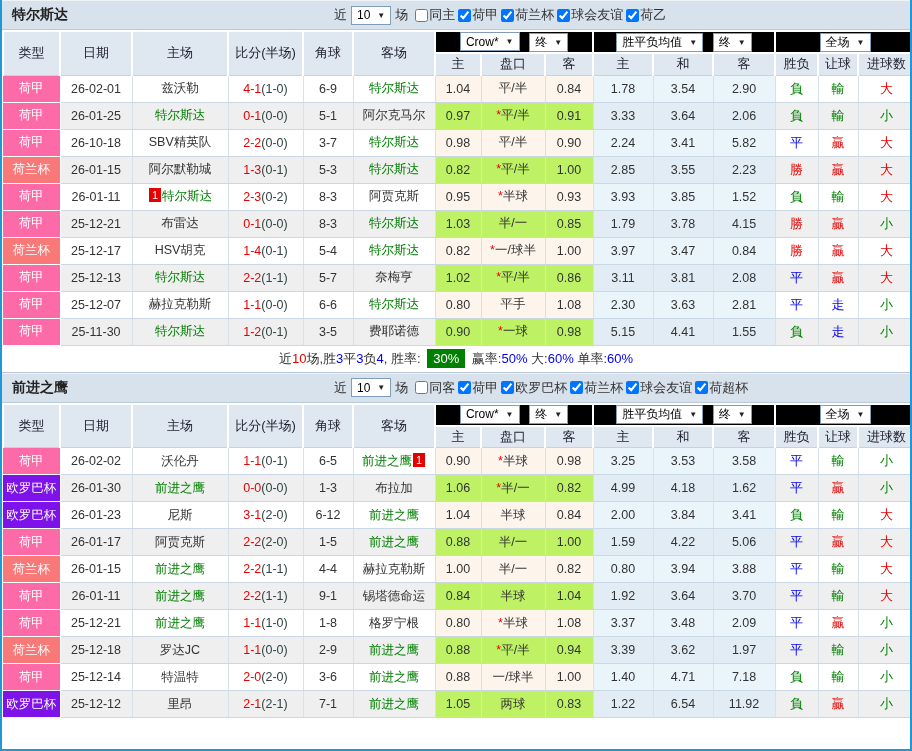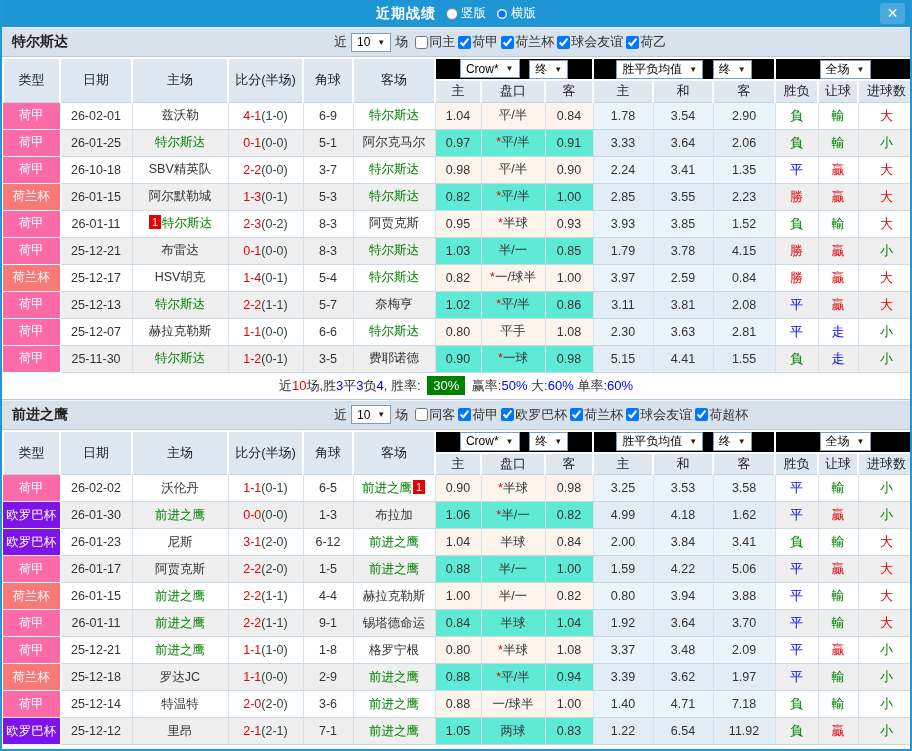--- a/index.html
+++ b/index.html
@@ -33,21 +33,21 @@
   
   table { width:912px; border-collapse:collapse; table-layout:fixed; }
   thead th { background:#dfe8f0; font-weight:normal; font-size:13px; color:#223; height:22px;
              border:2px solid #fff; border-bottom:1px solid #c3d3e0; overflow:visible; white-space:nowrap; }
   .th-sel { background:#000000; }
   .th-sel .sel { margin:0 3px; }
   td { height:27px; text-align:center; vertical-align:middle; font-size:12.5px; color:#333;
        border-right:1px solid #d7e1ea; border-bottom:1px solid #c9d8e4; overflow:hidden; white-space:nowrap; background:#fff; }
   tr.even td { background:#efefef; }
   td.c-league { color:#fff; font-size:12.5px; border-bottom:1px solid #fff; border-right:1px solid #fff; }
-  td.c-odd { background:#fdf5ec; } tr.even td.c-odd { background:#5eead4; }
+  td.c-odd { background:#fdf5ec; } tr.even td.c-odd { background:#bef264; }
   td.c-avg { background:#eaf4fb; } tr.even td.c-avg { background:#e2ecf4; }
   td.c-res { font-size:13px; }
   .self { color:#008000; }
   .opp { color:#333; }
   .sc { color:#e60000; }
   .half { color:#344; }
   .star { color:#e60000; }
   .badge1 { display:inline-block; background:#e60000; color:#fff; font-size:11px; line-height:14px;
             padding:0 3px; margin:0 1px; vertical-align:1px; }
 
@@ -55,32 +55,20 @@
   .summary { height:27px; display:flex; align-items:center; justify-content:center; font-size:13px;
              background:#fff; border-bottom:1px solid #b9c9d9; white-space:pre; }
   .seg-k { color:#333; } .seg-r { color:#e60000; } .seg-b { color:#0000ee; }
   .badge-green { background:#008000; color:#fff; padding:2px 6px; margin:0 3px; }
 </style>
 </head>
 <body>
 
 <div class="window">
 
-  <div class="titlebar">
-    <span class="title">近期战绩</span>
-    <label class="tb-radio">
-      <input type="radio" name="layout" style="">
-      <span>竖版</span>
-    </label>
-    <label class="tb-radio">
-      <input type="radio" name="layout" checked="" style="">
-      <span>横版</span>
-    </label>
-    <div class="close-btn">✕</div>
-  </div>
 
   <div class="section">
     <div class="section-bar">
       <span class="team-name">特尔斯达</span>
       <div class="controls">
         <span>近</span>
         <span class="sel">
             <span>10</span>
           </span>
         <span>场</span>
@@ -208,21 +196,21 @@
             <td class="c-date">26-10-18</td>
             <td class="c-team"><span class="opp">SBV精英队</span></td>
             <td class="c-score"><span class="sc">2-2</span><span class="half">(0-0)</span></td>
             <td class="c-corner">3-7</td>
             <td class="c-team"><span class="self">特尔斯达</span></td>
             <td class="c-odd">0.98</td>
             <td class="c-odd">平/半</td>
             <td class="c-odd">0.90</td>
             <td class="c-avg">2.24</td>
             <td class="c-avg">3.41</td>
-            <td class="c-avg">1.35</td>
+            <td class="c-avg">5.82</td>
             <td class="c-res" style="color: rgb(0, 0, 238);">平</td>
             <td class="c-res" style="color: rgb(230, 0, 0);">贏</td>
             <td class="c-res" style="color: rgb(230, 0, 0);">大</td>
           </tr>
           <tr class="even">
             <td class="c-league" style="background: rgb(249, 120, 120);">荷兰杯</td>
             <td class="c-date">26-01-15</td>
             <td class="c-team"><span class="opp">阿尔默勒城</span></td>
             <td class="c-score"><span class="sc">1-3</span><span class="half">(0-1)</span></td>
             <td class="c-corner">5-3</td>
@@ -275,21 +263,21 @@
             <td class="c-league" style="background: rgb(249, 120, 120);">荷兰杯</td>
             <td class="c-date">25-12-17</td>
             <td class="c-team"><span class="opp">HSV胡克</span></td>
             <td class="c-score"><span class="sc">1-4</span><span class="half">(0-1)</span></td>
             <td class="c-corner">5-4</td>
             <td class="c-team"><span class="self">特尔斯达</span></td>
             <td class="c-odd">0.82</td>
             <td class="c-odd"><span class="star">*</span>一/球半</td>
             <td class="c-odd">1.00</td>
             <td class="c-avg">3.97</td>
-            <td class="c-avg">2.59</td>
+            <td class="c-avg">3.47</td>
             <td class="c-avg">0.84</td>
             <td class="c-res" style="color: rgb(230, 0, 0);">勝</td>
             <td class="c-res" style="color: rgb(230, 0, 0);">贏</td>
             <td class="c-res" style="color: rgb(230, 0, 0);">大</td>
           </tr>
           <tr class="even">
             <td class="c-league" style="background: rgb(252, 107, 168);">荷甲</td>
             <td class="c-date">25-12-13</td>
             <td class="c-team"><span class="self">特尔斯达</span></td>
             <td class="c-score"><span class="sc">2-2</span><span class="half">(1-1)</span></td>

